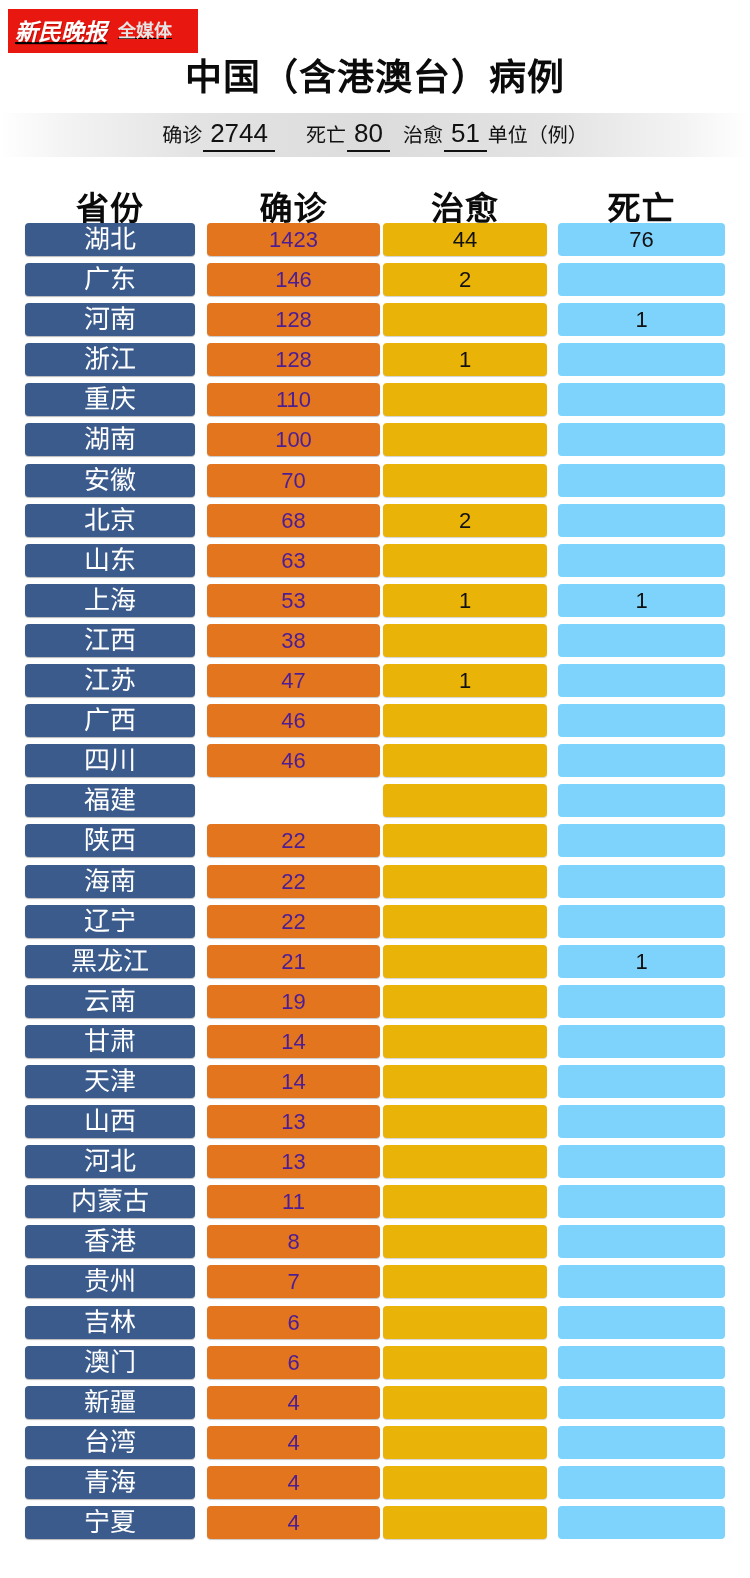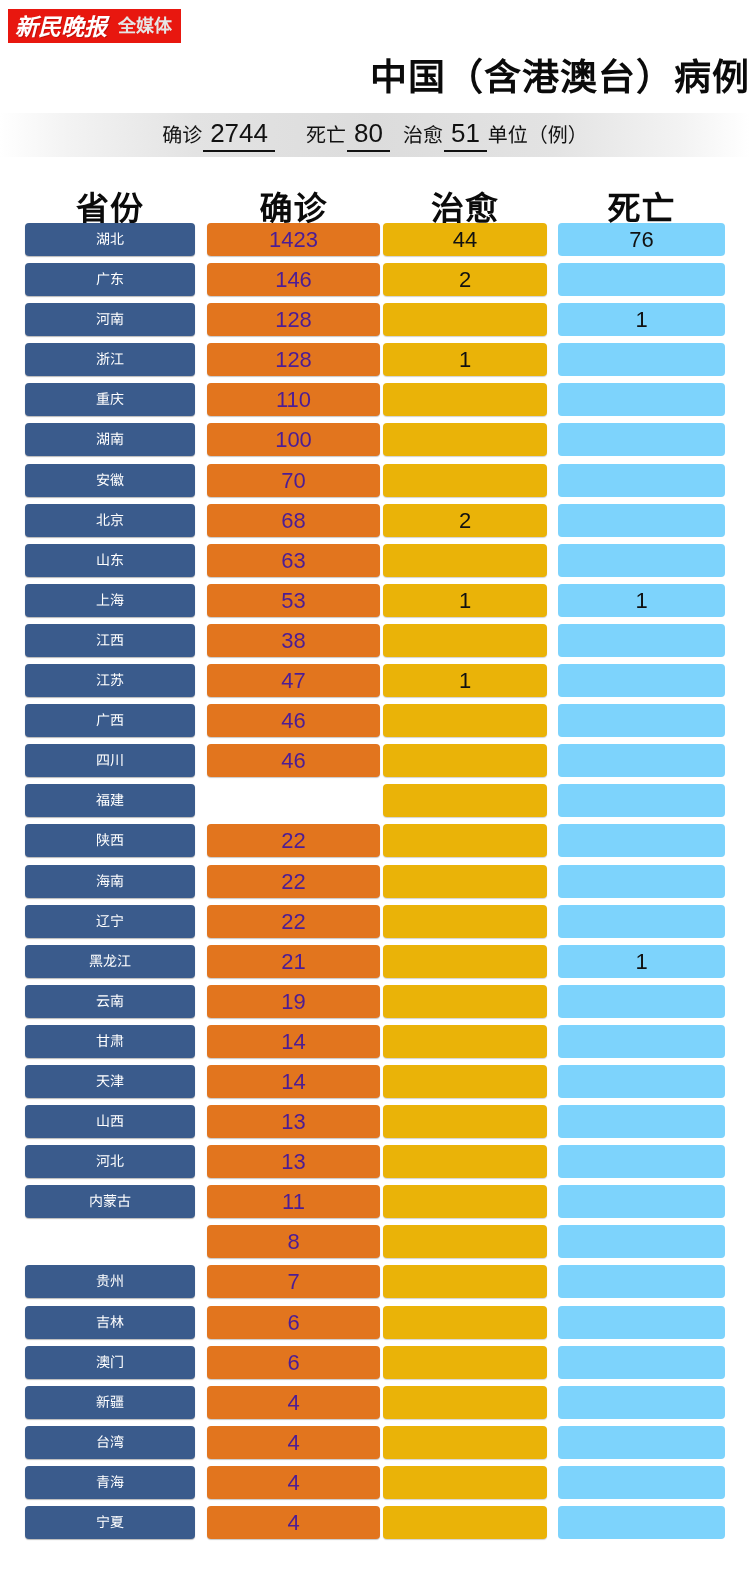--- a/index.html
+++ b/index.html
@@ -15,26 +15,27 @@
     -webkit-font-smoothing: antialiased;
     overflow: hidden;
     position: relative;
   }
 
   
   #logo-banner {
     position: absolute;
     left: 8px;
     top: 9px;
-    height: 34px;
+    height: 44px;
     background: #E8170F;
     display: flex;
     align-items: center;
-    padding: 0 9px 0 7px;
+    padding: 0 26px 0 7px;
     box-sizing: border-box;
+    text-decoration: underline;
   }
   #logo-mast {
     color: #ffffff;
     font-family: "DejaVu Serif", "Liberation Serif", serif;
     font-weight: bold;
     font-style: italic;
     font-size: 23px;
     letter-spacing: 0px;
     line-height: 1;
     text-shadow: 1px 1px 0 rgba(120,0,0,0.35);
@@ -47,21 +48,21 @@
     line-height: 1;
     margin-left: 11px;
   }
 
   
   #page-title {
     position: absolute;
     left: 0;
     top: 47px;
     width: 750px;
-    text-align: right;
+    text-align: center;
     font-family: "Liberation Sans", "DejaVu Sans", sans-serif;
     font-weight: bold;
     font-size: 37px;
     letter-spacing: 1px;
     color: #0b0b0b;
   }
 
   
   #summary-strip {
     position: absolute;
@@ -147,21 +148,21 @@
     font-size: 22px;
     white-space: nowrap;
     overflow: hidden;
   }
   .cell-province {
     left: 25px;
     width: 170px;
     background: #3A5B8C;
     color: #ffffff;
     font-weight: normal;
-    font-size: 14px;
+    font-size: 26px;
     box-shadow: 0 1px 1px rgba(0,0,0,0.28);
   }
   .cell-confirmed {
     left: 207px;
     width: 173px;
     background: #E2751E;
     color: #4c1d95;
     font-weight: normal;
     box-shadow: 0 1px 1px rgba(0,0,0,0.22);
   }
@@ -356,20 +357,21 @@
       <div class="cell cell-cured"></div>
       <div class="cell cell-deaths"></div>
     </div>
     <div class="table-row">
       <div class="cell cell-province">内蒙古</div>
       <div class="cell cell-confirmed">11</div>
       <div class="cell cell-cured"></div>
       <div class="cell cell-deaths"></div>
     </div>
     <div class="table-row">
+      <div class="cell cell-province">香港</div>
       <div class="cell cell-confirmed">8</div>
       <div class="cell cell-cured"></div>
       <div class="cell cell-deaths"></div>
     </div>
     <div class="table-row">
       <div class="cell cell-province">贵州</div>
       <div class="cell cell-confirmed">7</div>
       <div class="cell cell-cured"></div>
       <div class="cell cell-deaths"></div>
     </div>

